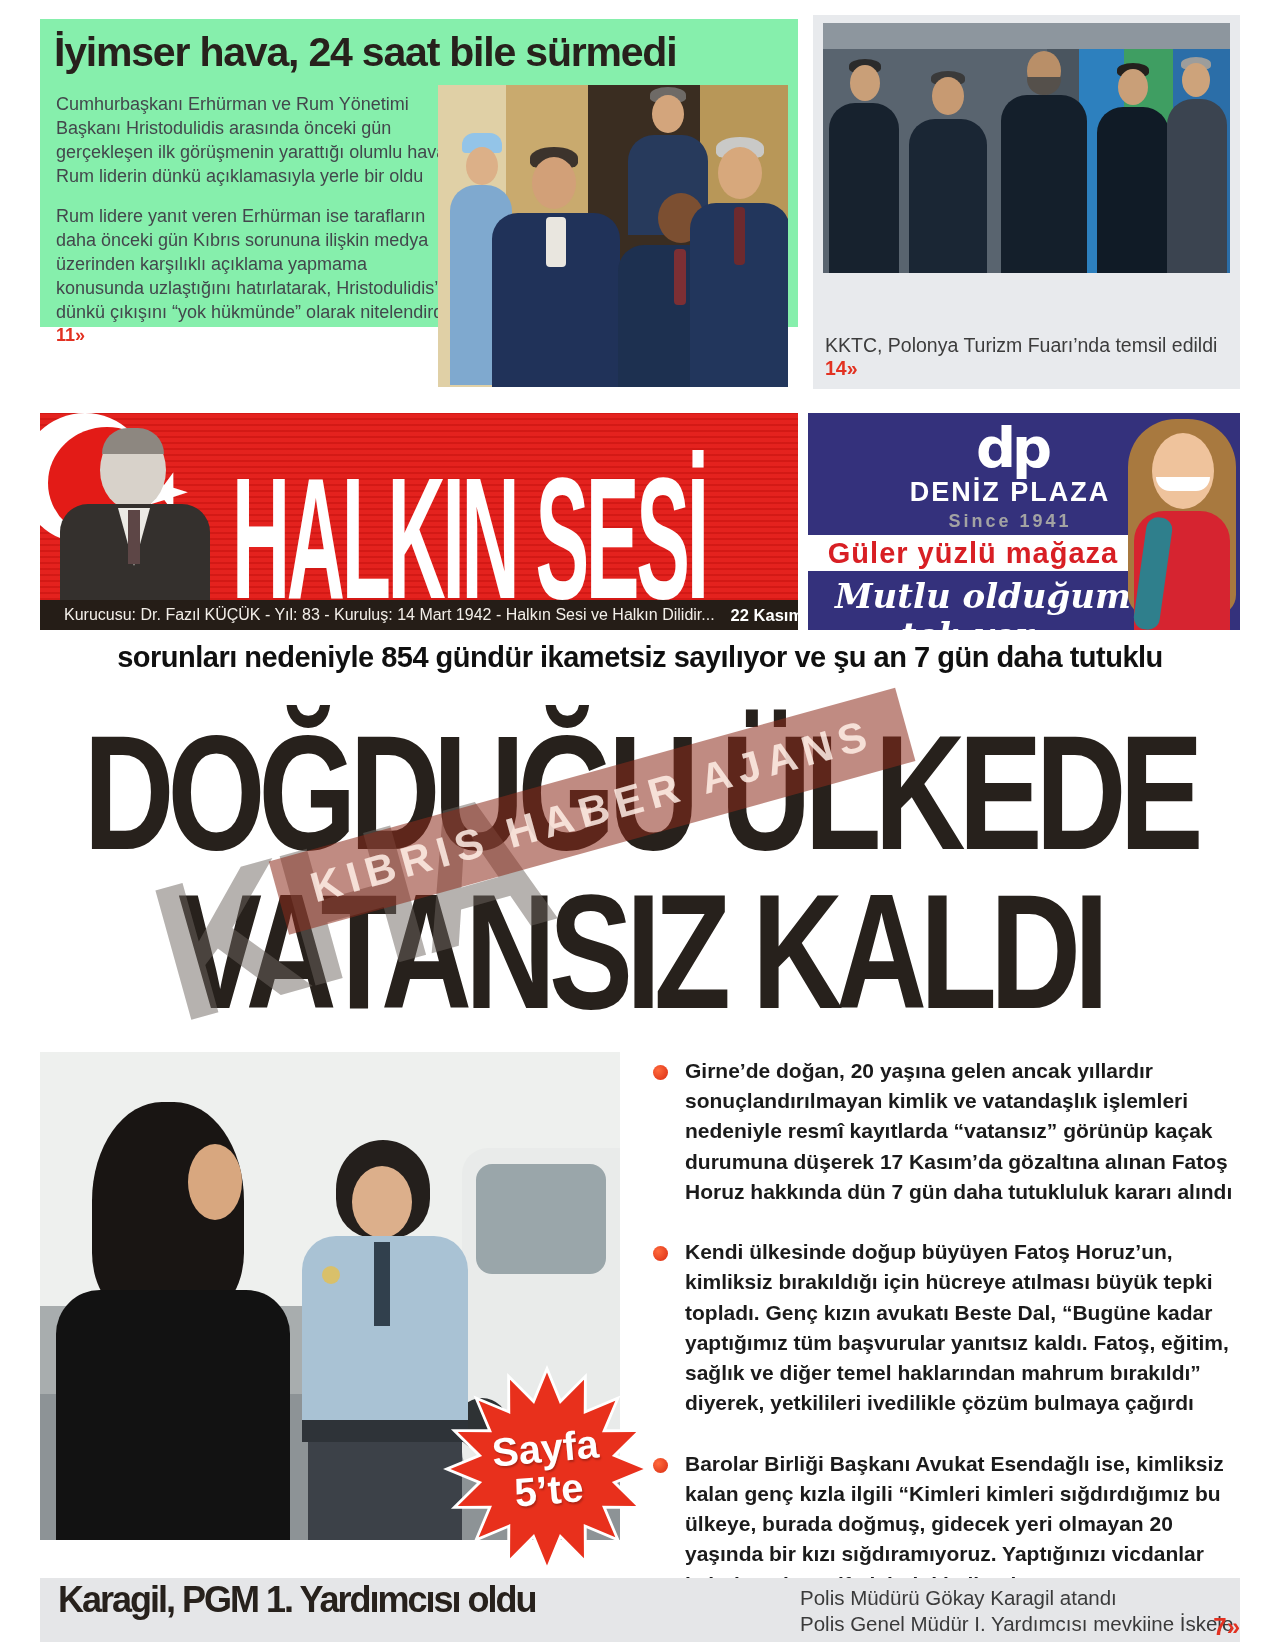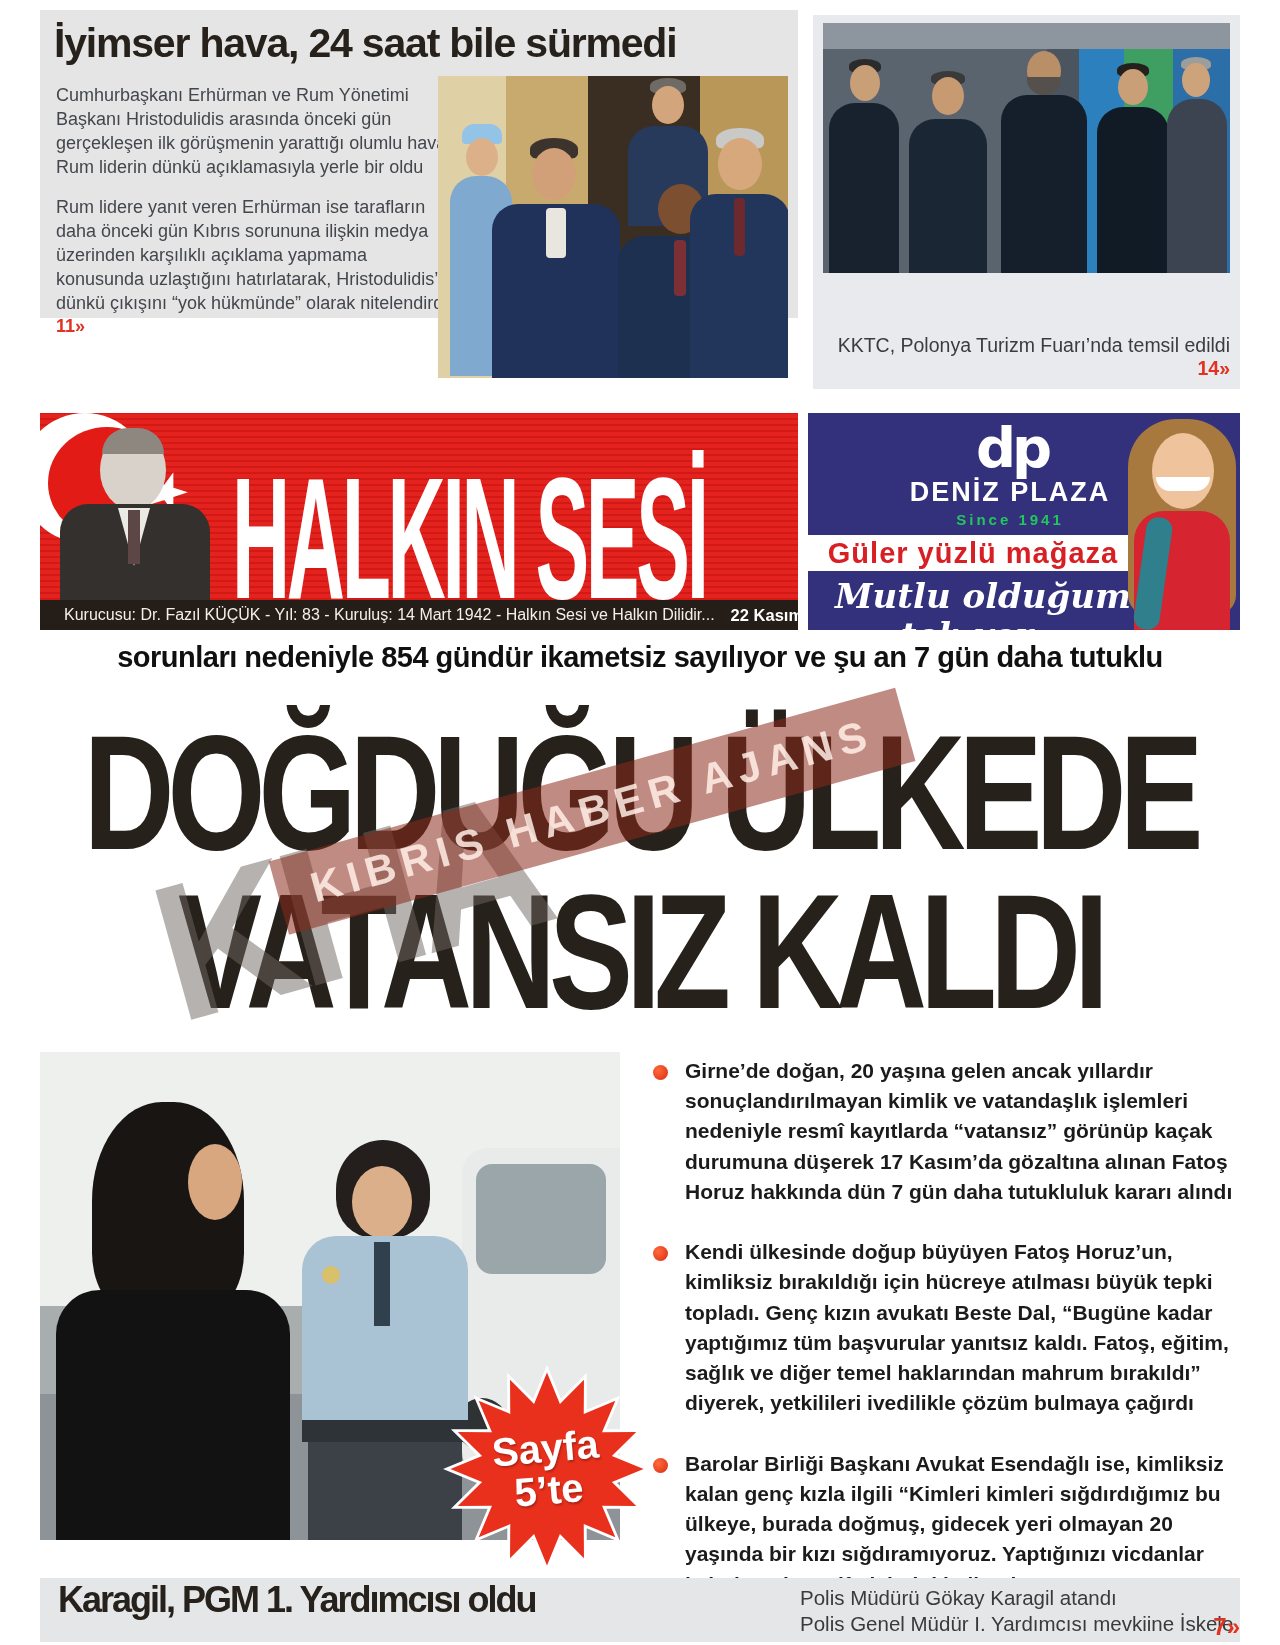--- a/index.html
+++ b/index.html
@@ -2,41 +2,41 @@
 <html><head>
 <meta charset="utf-8">
 <style>
   * { margin:0; padding:0; box-sizing:border-box; }
   html,body { background:#d8d8d8; }
   body { font-family:"Liberation Sans", sans-serif; }
   .page { position:relative; width:1280px; height:1645px; background:#fff; margin:0 auto; overflow:hidden; }
   .abs { position:absolute; }
 
   
-  .p-topleft { position:absolute; left:40px; top:10px; width:758px; height:308px; background:#e5e5e5; }
+  .p-topleft { position:absolute; left:40px; top:19px; width:758px; height:308px; background:#86efac; }
   .tl-head { position:absolute; left:14px; top:10px; font-size:41px; font-weight:bold; color:#27211c; letter-spacing:-1.2px; }
   .tl-body { position:absolute; left:16px; top:74px; width:398px; font-size:18px; color:#43474c; line-height:1.33; }
   .tl-body p { margin:0 0 16px; }
   .pageref { color:#e23222; font-weight:bold; }
 
   .photoA { position:absolute; left:398px; top:66px; width:350px; height:302px; overflow:hidden;
             background:linear-gradient(90deg,#e0d0a6 0 68px,#c9aa6e 68px 150px,#b89758 150px 100%); }
   .photoA .door { position:absolute; left:150px; top:0; width:112px; height:302px; background:#3a2d21; }
   .person { position:absolute; }
   .person .head { position:absolute; border-radius:50%; }
   .person .hair { position:absolute; border-radius:50% 50% 30% 30%; }
   .person .body { position:absolute; border-radius:26px 26px 0 0; }
 
   
   .p-topright { position:absolute; left:813px; top:15px; width:427px; height:374px; background:#e8eaed; }
   .photoB { position:absolute; left:10px; top:8px; width:407px; height:250px; overflow:hidden;
             background:linear-gradient(90deg,#59646f 0 55%,#4a555f 55% 63%,#2d80be 63% 74%,#3f9e62 74% 86%,#2b6ea8 86% 100%); }
   .photoB .ceiling { position:absolute; left:0; top:0; width:100%; height:26px; background:#8d969e; }
   .tr-head { position:absolute; left:12px; top:264px; font-size:44px; font-weight:bold; color:#27211c; line-height:1.0; letter-spacing:-1.5px; }
-  .tr-cap { position:absolute; left:12px; bottom:9px; width:405px; font-size:19.5px; color:#3c3c3c;text-align:right; }
+  .tr-cap { position:absolute; left:12px; bottom:9px; width:405px; font-size:19.5px; color:#3c3c3c; }
 
   
   .masthead { position:absolute; left:40px; top:413px; width:758px; height:187px; overflow:hidden;
               background:#e31b17;
               background-image:repeating-linear-gradient(0deg, rgba(0,0,0,0.07) 0 2px, rgba(255,255,255,0.03) 2px 6px); }
   .crescent { position:absolute; left:-20px; top:0px; width:130px; height:130px; border-radius:50%; background:#fff; }
   .crescent-in { position:absolute; left:8px; top:14px; width:118px; height:112px; border-radius:50%; background:#e31b17; }
   .flag-star { position:absolute; left:104px; top:48px; font-size:52px; color:#fff; transform:rotate(18deg); }
   .mh-title { position:absolute; left:192px; top:26px; font-size:122px; font-weight:bold; color:#fff;
               letter-spacing:-5px; white-space:nowrap; transform:scale(0.66,1.42); transform-origin:left top; }
@@ -45,21 +45,21 @@
   .infobar { position:absolute; left:40px; top:600px; width:758px; height:30px; background:#251d17;
              display:flex; align-items:center; padding:0 8px; gap:16px; }
   .ib-founder { font-size:16px; font-weight:normal; color:#f3efe9; white-space:nowrap;margin-left:16px; }
   .ib-item { font-size:16.5px; font-weight:bold; color:#fff; white-space:nowrap; }
   .ib-date { margin-left:auto; }
 
   
   .ad { position:absolute; left:808px; top:413px; width:432px; height:217px; background:#34317c; overflow:hidden; }
   .ad-logo { position:absolute; left:144px; top:2px; width:120px; text-align:center; font-size:56px; font-weight:bold; color:#fff; letter-spacing:-4px; font-family:"DejaVu Sans",sans-serif; }
   .ad-brand { position:absolute; left:52px; top:64px; width:300px; text-align:center; font-size:27px; font-weight:bold; color:#fff; letter-spacing:2px; }
-  .ad-since { position:absolute; left:52px; top:98px; width:300px; text-align:center; font-size:15px; font-weight:bold; color:#22c55e; letter-spacing:3px; }
+  .ad-since { position:absolute; left:52px; top:98px; width:300px; text-align:center; font-size:18px; font-weight:bold; color:#a3a3a3; letter-spacing:3px; }
   .ad-band { position:absolute; left:0; top:122px; width:330px; height:36px; background:#fff; display:flex; align-items:center; justify-content:center; }
   .ad-band span { color:#d81f24; font-size:29px; font-weight:bold; letter-spacing:1px; }
   .ad-script { position:absolute; left:10px; top:164px; width:330px; text-align:center; font-family:"DejaVu Serif",serif; font-style:italic; font-weight:bold; font-size:34px; color:#fff; line-height:1.15; }
   .ad-girl { position:absolute; right:0; top:0; width:122px; height:217px; }
 
   
   .subhead { position:absolute; left:40px; top:640px; width:1200px; text-align:center; font-size:29px; font-weight:bold; color:#101010; line-height:1.24; letter-spacing:-0.5px; }
 
   
   .mainhead { position:absolute; left:40px; top:714px; width:1200px; text-align:center; font-size:126px; font-weight:bold;

